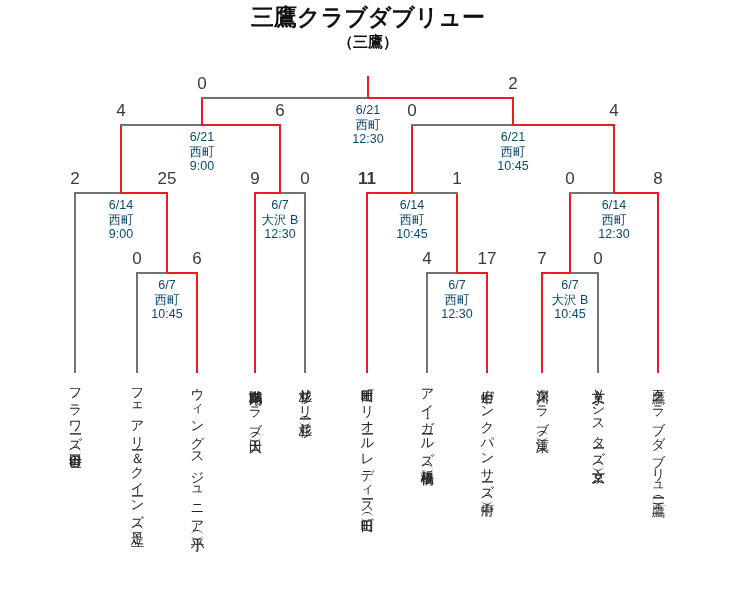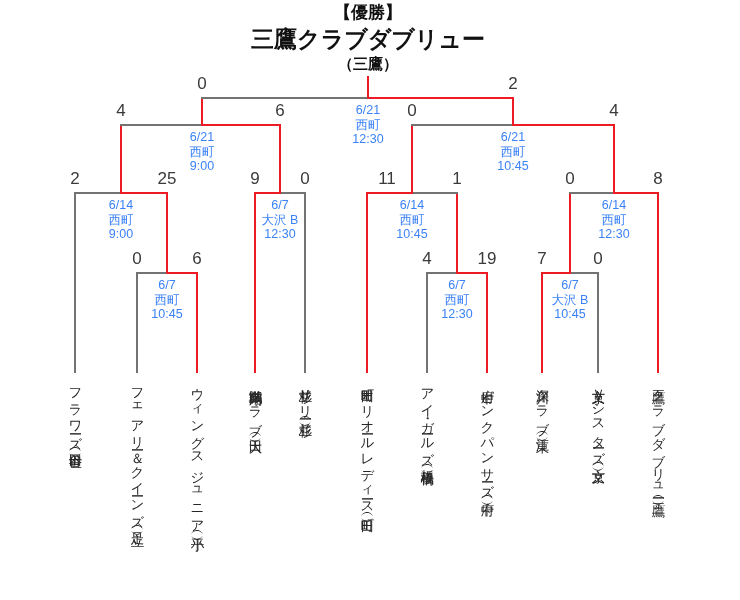--- a/index.html
+++ b/index.html
@@ -8,40 +8,39 @@
     font-family:"Liberation Sans","DejaVu Sans",sans-serif;
     color:#2e2e2e;overflow:hidden;
   }
   .seg{position:absolute;}
   .score{
     position:absolute;width:44px;height:20px;line-height:20px;
     text-align:center;font-size:17px;color:#3a3a3a;
   }
   .minfo{
     position:absolute;width:96px;text-align:center;
-    font-size:12.5px;line-height:14.5px;color:#3b82f6;
+    font-size:12.5px;line-height:14.5px;color:#0c4a6e;
   }
   .tname{
     position:absolute;writing-mode:vertical-rl;text-orientation:mixed;
     width:18px;line-height:18px;font-size:13.5px;letter-spacing:0.5px;
     color:#262626;white-space:nowrap;
   }
   #champ{
     position:absolute;left:168px;top:2px;width:400px;text-align:center;color:#111111;
   }
   #champ .label{font-size:17px;font-weight:bold;line-height:22px;}
   #champ .name{font-size:23px;font-weight:bold;line-height:28px;margin-top:1px;}
   #champ .region{font-size:15px;font-weight:bold;line-height:20px;margin-top:1px;}
 </style>
 </head>
 <body>
 
 <div id="stage">
   <div id="champ">
-    <div class="label">【優勝】</div>
     <div class="name">三鷹クラブダブリュー</div>
     <div class="region">（三鷹）</div>
   </div>
   <div id="lines">
       <div class="seg" style="left: 136px; top: 272px; width: 31px; height: 2px; background: rgb(115, 115, 115);"></div>
       <div class="seg" style="left: 166px; top: 272px; width: 32px; height: 2px; background: rgb(237, 28, 36);"></div>
       <div class="seg" style="left: 166px; top: 193px; width: 2px; height: 81px; background: rgb(237, 28, 36);"></div>
       <div class="seg" style="left: 426px; top: 272px; width: 31px; height: 2px; background: rgb(115, 115, 115);"></div>
       <div class="seg" style="left: 456px; top: 272px; width: 32px; height: 2px; background: rgb(237, 28, 36);"></div>
       <div class="seg" style="left: 456px; top: 193px; width: 2px; height: 81px; background: rgb(237, 28, 36);"></div>
@@ -83,21 +82,21 @@
     </div>
   <div id="labels">
       <div class="score" style="left: 115px; top: 249px; width: 44px;">0</div>
       <div class="score" style="left: 175px; top: 249px; width: 44px;">6</div>
       <div class="minfo" style="left: 119px; top: 278px; width: 96px;">
         <div>6/7</div>
         <div>西町</div>
         <div>10:45</div>
       </div>
       <div class="score" style="left: 405px; top: 249px; width: 44px;">4</div>
-      <div class="score" style="left: 465px; top: 249px; width: 44px;">19</div>
+      <div class="score" style="left: 465px; top: 249px; width: 44px;">17</div>
       <div class="minfo" style="left: 409px; top: 278px; width: 96px;">
         <div>6/7</div>
         <div>西町</div>
         <div>12:30</div>
       </div>
       <div class="score" style="left: 520px; top: 249px; width: 44px;">7</div>
       <div class="score" style="left: 576px; top: 249px; width: 44px;">0</div>
       <div class="minfo" style="left: 522px; top: 278px; width: 96px;">
         <div>6/7</div>
         <div>大沢 B</div>
@@ -110,21 +109,21 @@
         <div>西町</div>
         <div>9:00</div>
       </div>
       <div class="score" style="left: 233px; top: 169px; width: 44px;">9</div>
       <div class="score" style="left: 283px; top: 169px; width: 44px;">0</div>
       <div class="minfo" style="left: 232px; top: 198px; width: 96px;">
         <div>6/7</div>
         <div>大沢 B</div>
         <div>12:30</div>
       </div>
-      <div class="score" style="left: 365px; top: 169px; width: 44px;">11</div>
+      <div class="score" style="left: 345px; top: 169px; width: 44px; font-weight: bold;">11</div>
       <div class="score" style="left: 435px; top: 169px; width: 44px;">1</div>
       <div class="minfo" style="left: 364px; top: 198px; width: 96px;">
         <div>6/14</div>
         <div>西町</div>
         <div>10:45</div>
       </div>
       <div class="score" style="left: 548px; top: 169px; width: 44px;">0</div>
       <div class="score" style="left: 636px; top: 169px; width: 44px;">8</div>
       <div class="minfo" style="left: 566px; top: 198px; width: 96px;">
         <div>6/14</div>

